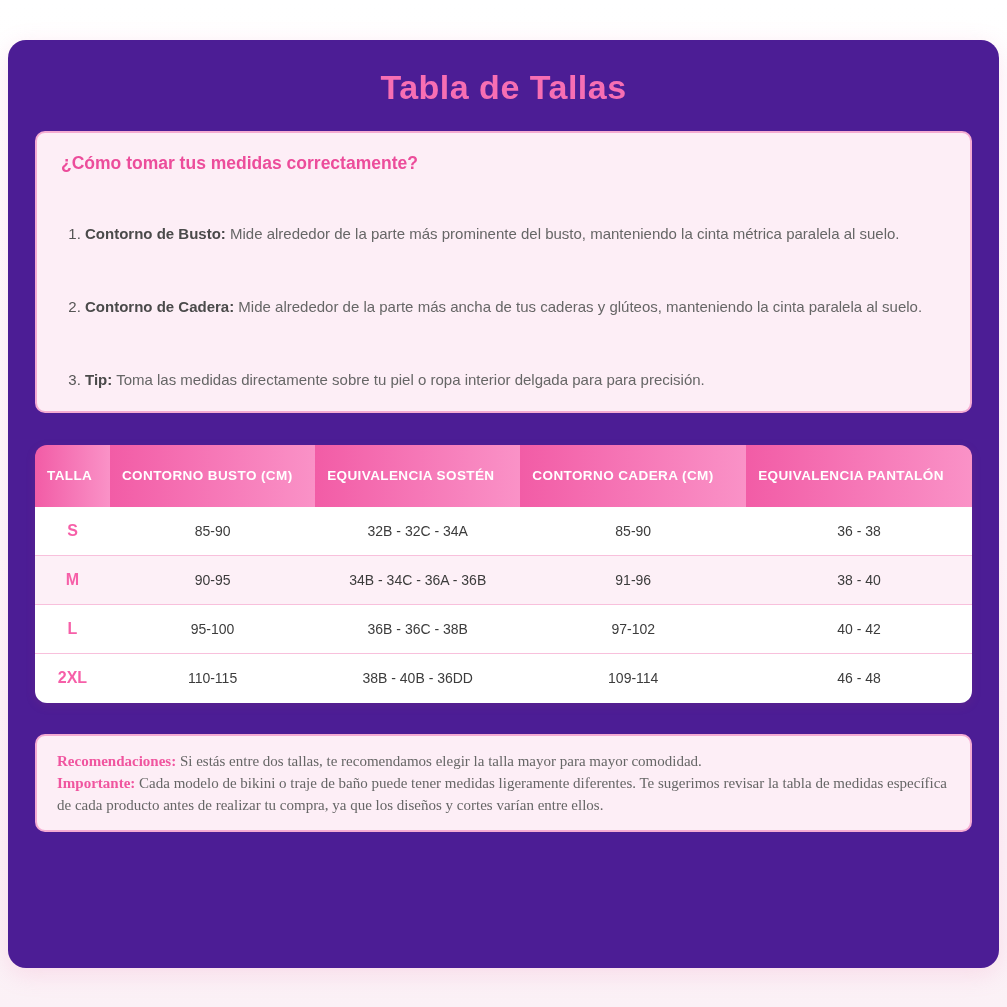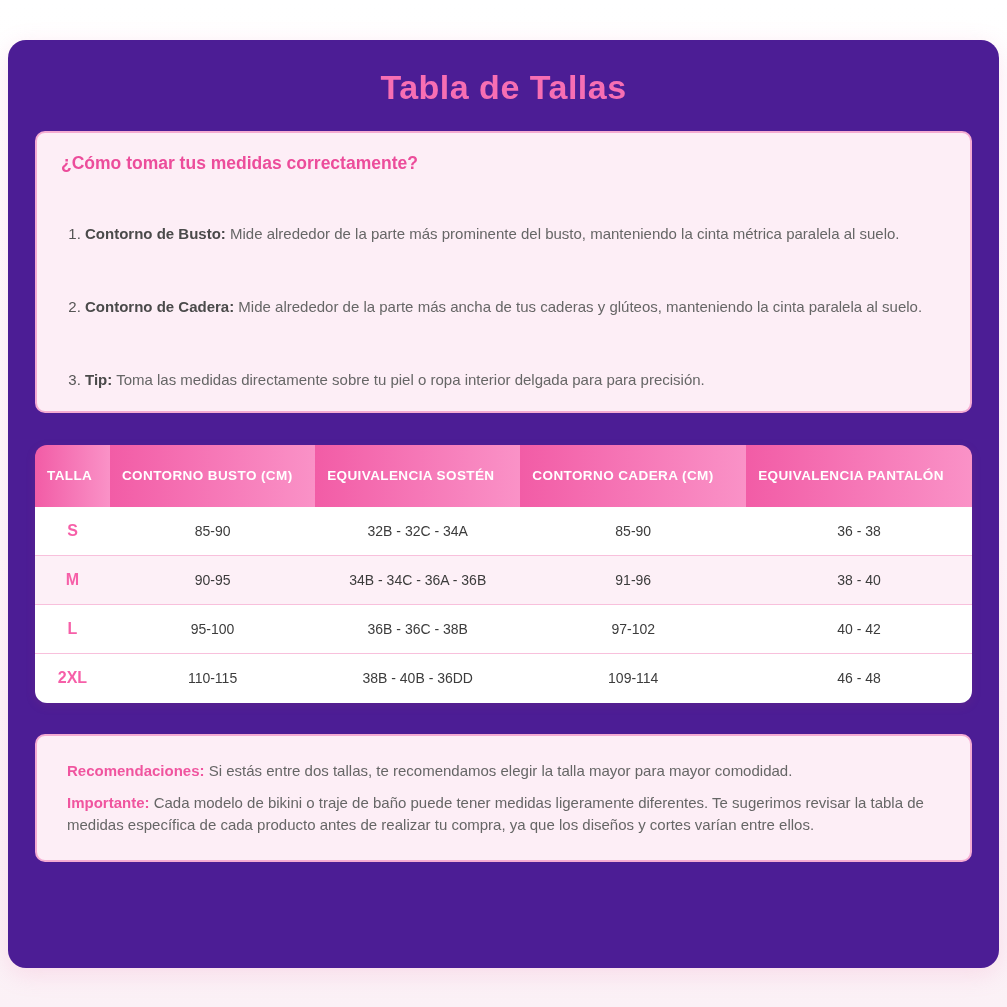--- a/index.html
+++ b/index.html
@@ -78,21 +78,21 @@
   .notes-box {
     margin-top: 31px;
     background: #fdeef6;
     border: 2px solid #f5abd2;
     border-radius: 10px;
     padding: 14px 20px;
     font-size: 15px;
     line-height: 1.48;
     color: #666666;
   }
-  .notes-box p { margin: 10px; }
+  .notes-box p { margin: 0; font-family: Liberation Serif, serif; }
   .note-label { color: #f0559f; font-weight: bold; }
 </style>
 </head>
 <body>
 
 <div class="card">
 
   <h1 class="page-title">Tabla de Tallas</h1>
 
   <div class="info-box">

